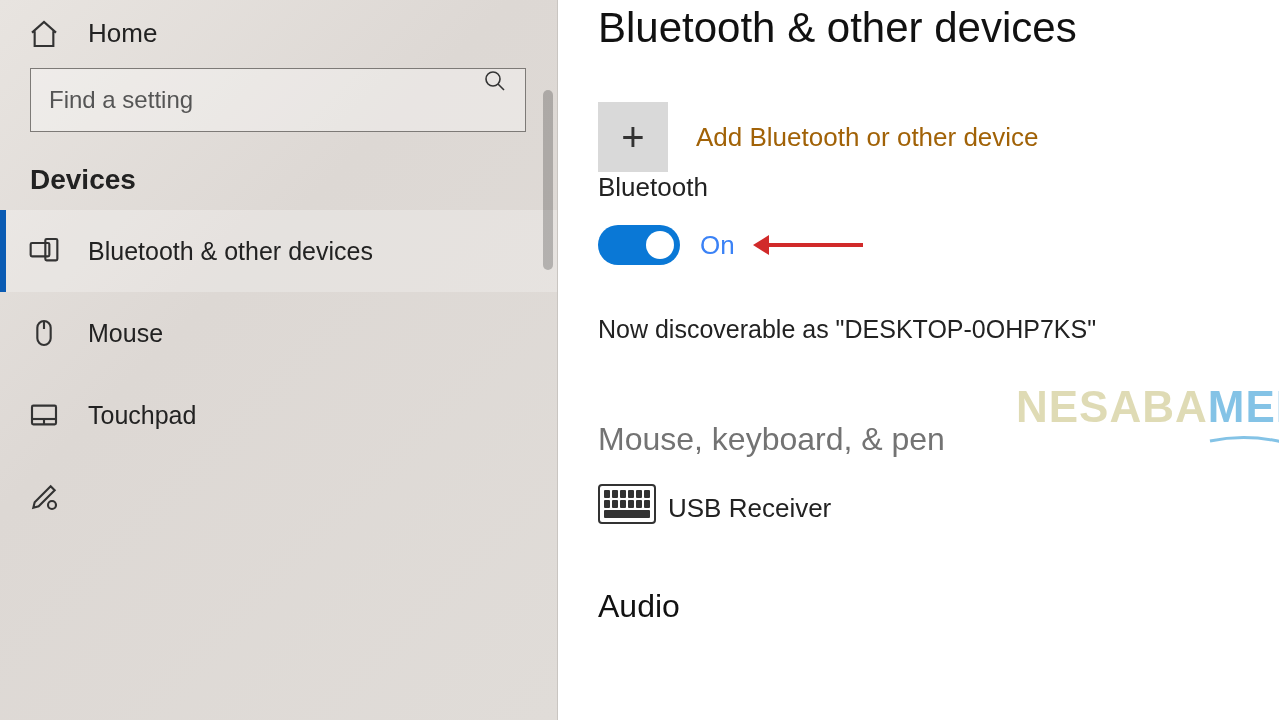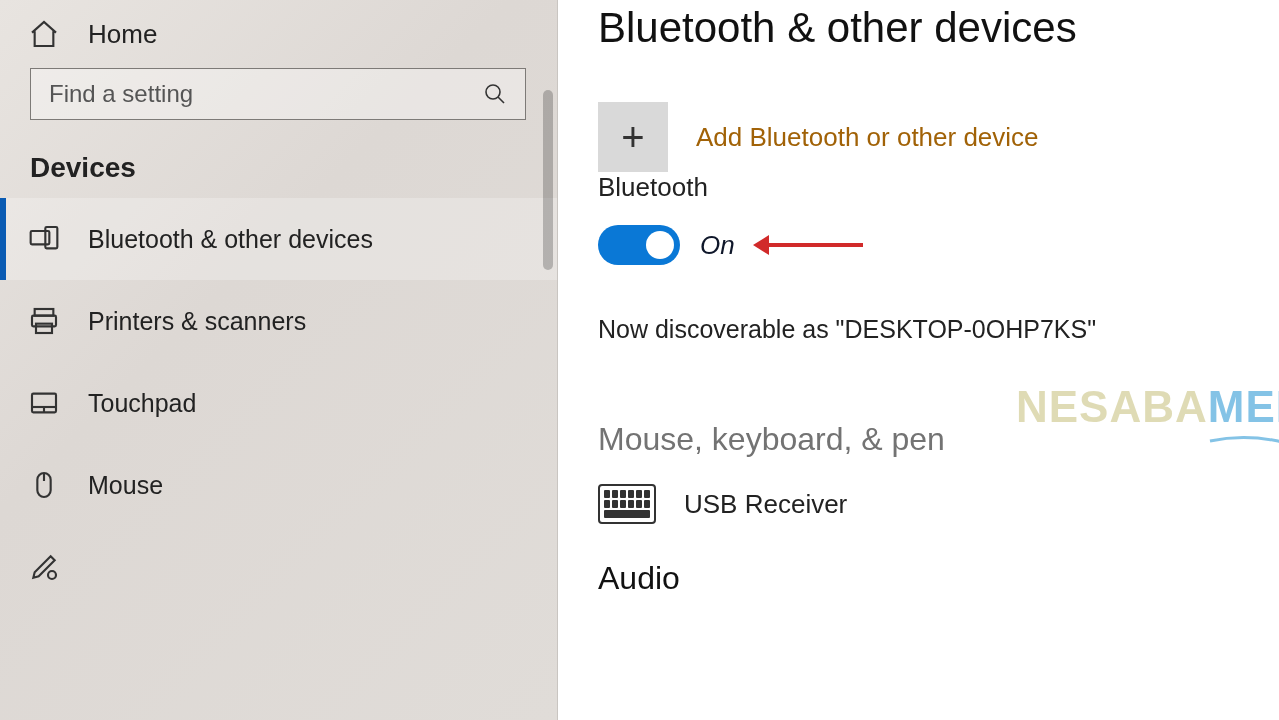--- a/index.html
+++ b/index.html
@@ -23,30 +23,30 @@
 .sidebar-scroll::before {
   content: "";
   position: absolute;
   right: 2px; top: 90px;
   width: 10px; height: 180px;
   background: rgba(0,0,0,0.22);
   border-radius: 5px;
 }
 
 .home-row {
-  display: flex; align-items: center;
+  display: flex; align-items: flex-start;
   padding: 18px 0 18px 28px;
   gap: 28px;
 }
 .home-row .lbl { font-size: 26px; color: #222; }
 
 .search-wrap { padding: 0 30px; }
 .search-box {
-  display: flex; align-items: center; justify-content: space-between;
-  width: 496px; height: 52px;
+  display: flex; justify-content: space-between;
+  width: 496px; height: 64px;
   border: 1.5px solid #7d7a77;
   background: rgba(255,255,255,0.35);
   padding: 0 18px;
 }
 .search-box input {
   flex: 1; border: none; background: transparent; outline: none;
   font-size: 24px; color: #555;
 }
 .search-box input::placeholder { color: #555; }
 
@@ -94,21 +94,21 @@
 
 .toggle-row { display: flex; align-items: center; gap: 20px; margin-top: 22px; }
 .toggle {
   width: 82px; height: 40px; border-radius: 20px;
   background: #0a78d6; position: relative; cursor: pointer;
 }
 .toggle::after {
   content: ""; position: absolute; right: 6px; top: 6px;
   width: 28px; height: 28px; border-radius: 50%; background: #fff;
 }
-.toggle-row .state { font-size: 26px; color: #0f172a; font-style: italic; }
+.toggle-row .state { font-size: 26px; color: #3b82f6; }
 .arrow-annot {
   margin-left: 12px;
   width: 96px; height: 4px; background: #d12a2a; position: relative;
 }
 .arrow-annot::before {
   content: ""; position: absolute; left: -14px; top: -8px;
   border-right: 16px solid #d12a2a;
   border-top: 10px solid transparent;
   border-bottom: 10px solid transparent;
 }
@@ -123,30 +123,30 @@
 }
 .watermark .m2 { color: rgba(80,170,220,0.7); }
 .watermark-underline {
   position: absolute; left: 650px; top: 432px;
   width: 140px; height: 10px; pointer-events: none;
 }
 .watermark-underline svg { width: 100%; height: 100%; }
 
 .sub-h { font-size: 32px; font-weight: 400; color: #737373; margin-top: 77px; }
 
-.device-row { display: flex; align-items: center; gap: 28px; margin-top: 26px; }
+.device-row { display: flex; align-items: flex-end; gap: 12px; margin-top: 26px; }
 .kbd-icon {
   width: 58px; height: 40px; border: 2.5px solid #333; border-radius: 4px;
   display: grid; grid-template-columns: repeat(6, 1fr); grid-template-rows: repeat(3, 1fr);
   gap: 2px; padding: 4px;
 }
 .kbd-icon span { background: #333; border-radius: 1px; }
 .device-row .lbl { font-size: 26px; color: #222; }
 
-.sub-h2 { font-size: 32px; font-weight: 400; color: #111; margin-top: 36px; }
+.sub-h2 { font-size: 32px; font-weight: 400; color: #111; margin-top: 64px; }
 </style>
 </head>
 <body>
 
 <div class="app">
 
   <aside class="sidebar">
     <div class="home-row">
       <span class="icon">
         <svg viewBox="0 0 24 24">
@@ -173,50 +173,40 @@
     <div class="nav-item selected">
       <span class="icon">
         <svg viewBox="0 0 24 24">
             <rect x="2" y="6" width="14" height="10" rx="1"></rect>
             <rect x="13" y="3" width="9" height="16" rx="1"></rect>
           </svg>
       </span>
       <span class="lbl">Bluetooth &amp; other devices</span>
     </div>
 
+
     <div class="nav-item">
       <span class="icon">
         <svg viewBox="0 0 24 24">
-            <rect x="5" y="3" width="14" height="5"></rect>
-            <rect x="3" y="8" width="18" height="8" rx="1"></rect>
-            <rect x="6" y="14" width="12" height="7"></rect>
-          </svg>
-      </span>
-      <span class="lbl">Printers &amp; scanners</span>
+            <rect x="7" y="3" width="10" height="18" rx="5"></rect>
+            <line x1="12" y1="3" x2="12" y2="9"></line>
+          </svg>
+      </span>
+      <span class="lbl">Mouse</span>
     </div>
 
     <div class="nav-item">
       <span class="icon">
         <svg viewBox="0 0 24 24">
             <rect x="3" y="5" width="18" height="14" rx="1"></rect>
             <line x1="3" y1="15" x2="21" y2="15"></line>
             <line x1="12" y1="15" x2="12" y2="19"></line>
           </svg>
       </span>
       <span class="lbl">Touchpad</span>
-    </div>
-
-    <div class="nav-item">
-      <span class="icon">
-        <svg viewBox="0 0 24 24">
-            <rect x="7" y="3" width="10" height="18" rx="5"></rect>
-            <line x1="12" y1="3" x2="12" y2="9"></line>
-          </svg>
-      </span>
-      <span class="lbl">Mouse</span>
     </div>
 
 
     <div class="nav-item">
       <span class="icon">
         <svg viewBox="0 0 24 24">
             <path d="M4 20 L8 19 L20 7 L17 4 L5 16 Z"></path>
             <circle cx="18" cy="18" r="3"></circle>
           </svg>
       </span>

